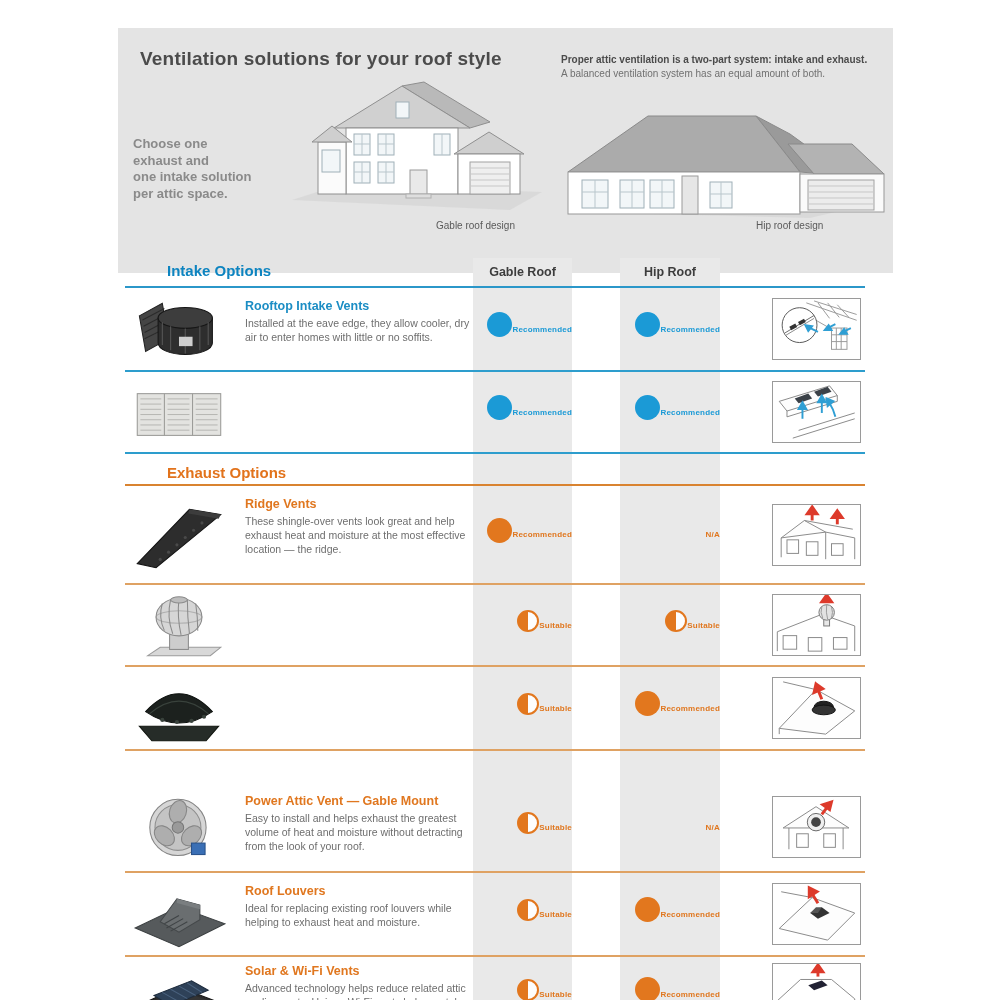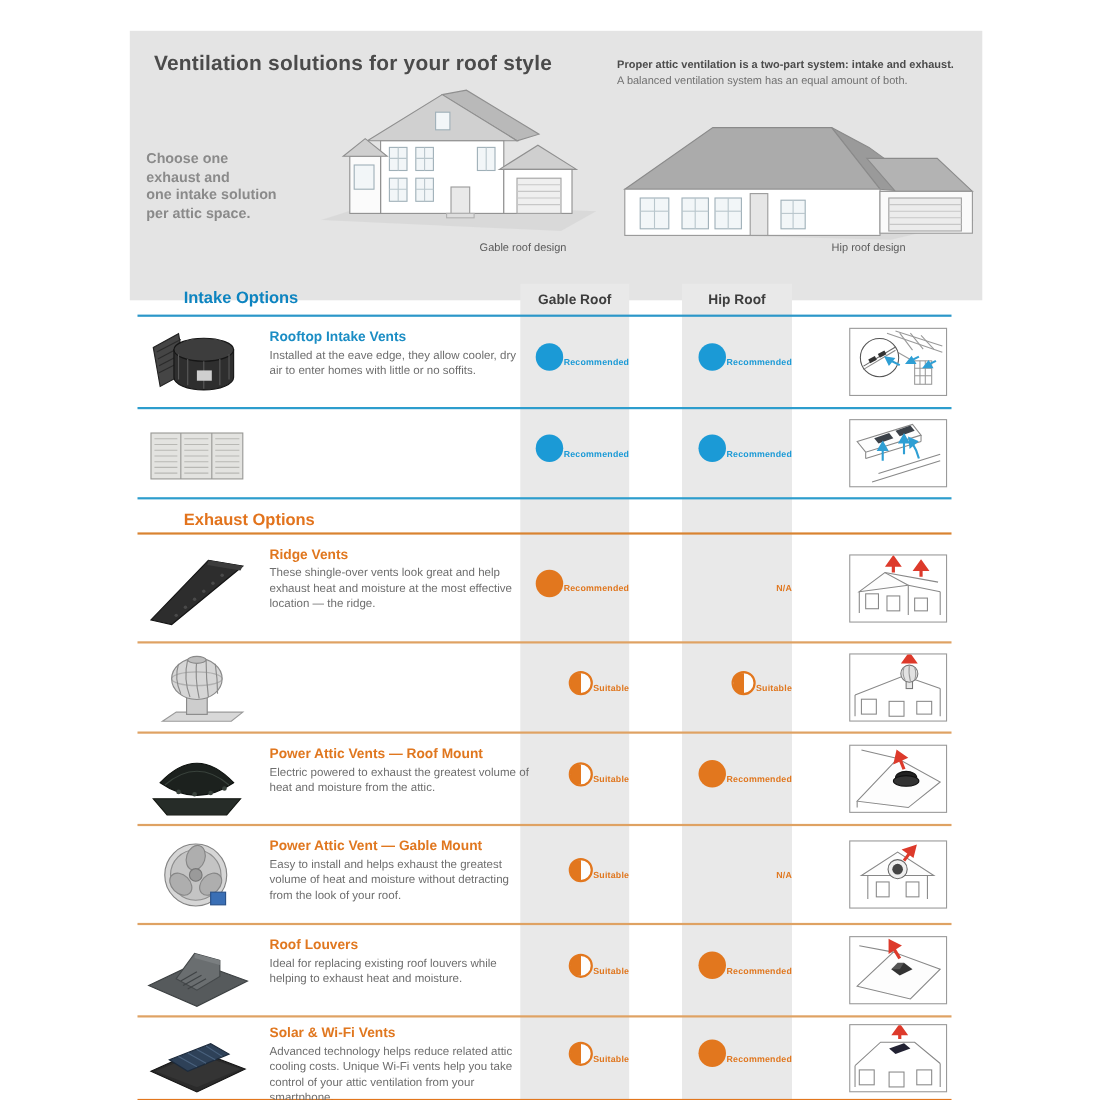--- a/index.html
+++ b/index.html
@@ -410,24 +410,20 @@
           <path d="M14 36 Q46 2 78 36 Q62 47 46 47 Q30 47 14 36 Z" fill="#1c211e" stroke="#0d110e"></path>
           <path d="M18 38 Q46 14 74 38" fill="none" stroke="#39423c"></path>
           <g fill="#39423c">
               <circle cx="30" cy="44" r="2"></circle>
               <circle cx="44" cy="46" r="2"></circle>
               <circle cx="58" cy="45" r="2"></circle>
               <circle cx="70" cy="41" r="2"></circle>
             </g>
         </svg>
       </div>
-      <div class="ptext">
-        <div class="ptitle">Power Attic Vents — Roof Mount</div>
-        <div class="pdesc">Electric powered to exhaust the greatest volume of heat and moisture from the attic.</div>
-      </div>
       <div class="ind gable ind-suitable">
           <div class="dot"></div>
           <div class="ind-label">Suitable</div>
         </div>
       <div class="ind hip ind-recommended">
           <div class="dot"></div>
           <div class="ind-label">Recommended</div>
         </div>
       <div class="thumb">
         <svg viewBox="0 0 89 62">
@@ -439,21 +435,21 @@
           <ellipse cx="52" cy="30" rx="10" ry="6" fill="#222" stroke="#111"></ellipse>
           <ellipse cx="52" cy="33" rx="12" ry="5" fill="#333" stroke="#111"></ellipse>
           <g stroke="#dd3a2b" stroke-width="3" fill="#dd3a2b">
               <line x1="50" y1="22" x2="46" y2="12"></line>
               <polygon points="44,6 51,11 42,15"></polygon>
             </g>
         </svg>
       </div>
     </div>
 
-    <div class="row accent-orange b-orange" style="height:90px;">
+    <div class="row accent-orange b-orange" style="height:90px;margin-top:32px;">
       <div class="pimg">
         <svg viewBox="0 0 92 68">
           <circle cx="45" cy="33" r="27" fill="#d6d6d6" stroke="#848484"></circle>
           <circle cx="45" cy="33" r="22" fill="#c4c4c4" stroke="#8e8e8e"></circle>
           <g fill="#aeaeae" stroke="#868686">
             <ellipse cx="45" cy="18" rx="8" ry="11" transform="rotate(18 45 18)"></ellipse>
             <ellipse cx="32" cy="41" rx="8" ry="11" transform="rotate(135 32 41)"></ellipse>
             <ellipse cx="58" cy="41" rx="8" ry="11" transform="rotate(-135 58 41)"></ellipse>
           </g>
           <circle cx="45" cy="33" r="5.5" fill="#9a9a9a" stroke="#777"></circle>

